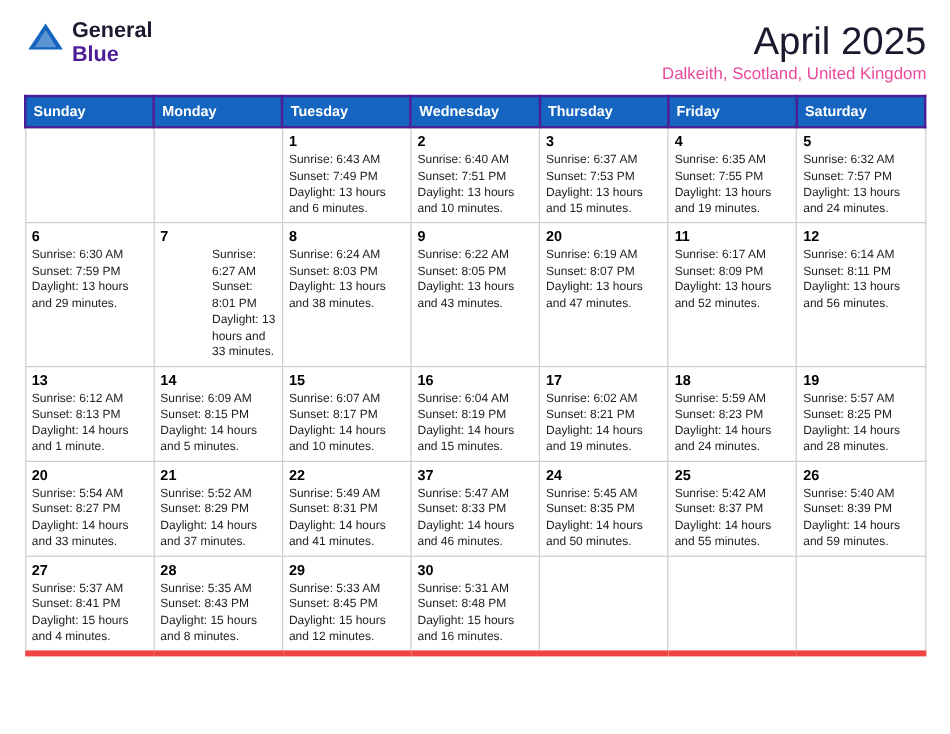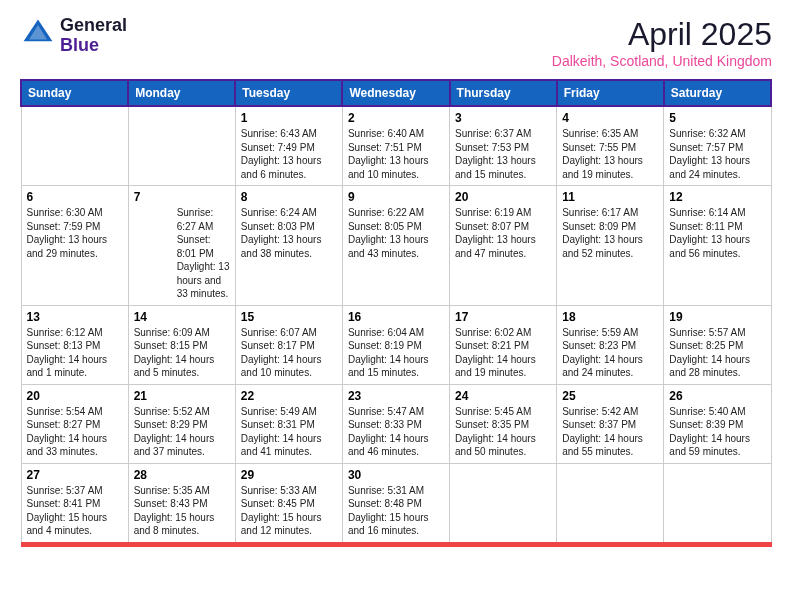--- a/index.html
+++ b/index.html
@@ -259,21 +259,21 @@
 Sunset: 8:29 PM
 Daylight: 14 hours and 37 minutes.</div>
           </td>
           <td>
             <span class="day-num">22</span>
             <div class="day-info" style="white-space: pre-line;">Sunrise: 5:49 AM
 Sunset: 8:31 PM
 Daylight: 14 hours and 41 minutes.</div>
           </td>
           <td>
-            <span class="day-num">23</span>
+            <span class="day-num">37</span>
             <div class="day-info" style="white-space: pre-line;">Sunrise: 5:47 AM
 Sunset: 8:33 PM
 Daylight: 14 hours and 46 minutes.</div>
           </td>
           <td>
             <span class="day-num">24</span>
             <div class="day-info" style="white-space: pre-line;">Sunrise: 5:45 AM
 Sunset: 8:35 PM
 Daylight: 14 hours and 50 minutes.</div>
           </td>

